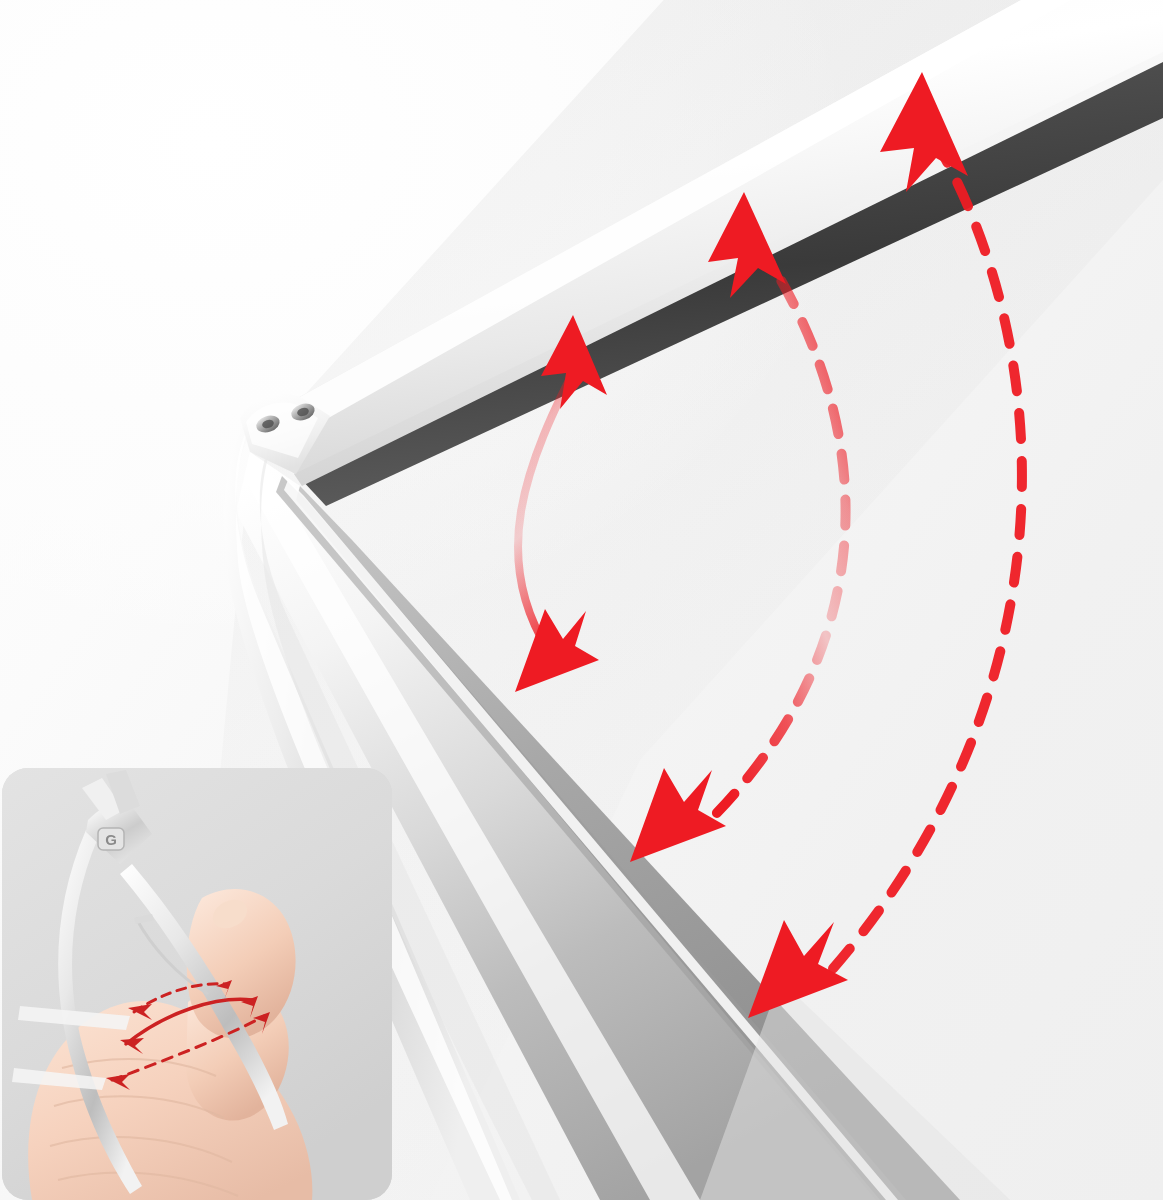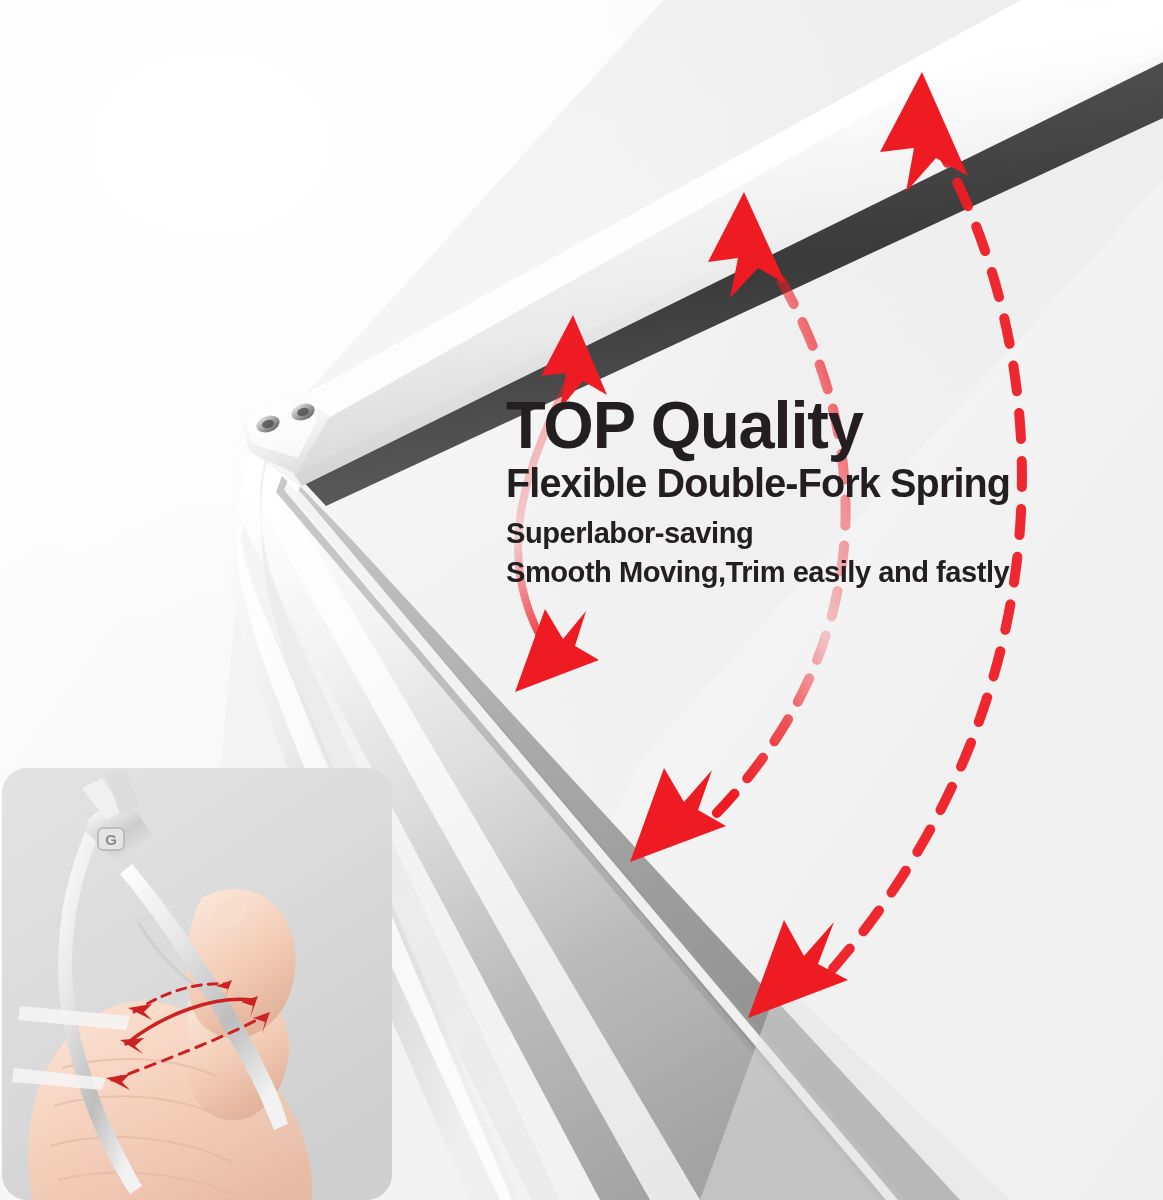--- a/index.html
+++ b/index.html
@@ -195,26 +195,20 @@
       </g>
 
       <g>
         <path d="M935 140 C 1062 360, 1068 700, 830 972" fill="none" stroke="#ee1b23" stroke-width="10" stroke-linecap="round" stroke-dasharray="26 22" opacity="0.95"></path>
         <path d="M922 72 L968 176 L936 158 L906 192 L914 148 L880 152 Z" fill="#ee1b23"></path>
         <path d="M748 1018 L848 980 L818 964 L834 922 L804 956 L784 920 Z" fill="#ee1b23"></path>
       </g>
     </svg>
   </div>
 
-  <div id="textblock">
-    <div class="t-title">TOP Quality</div>
-    <div class="t-sub">Flexible Double-Fork Spring</div>
-    <div class="t-line" id="line1">Superlabor-saving</div>
-    <div class="t-line">Smooth Moving,Trim easily and fastly</div>
-  </div>
 
   <div id="inset">
     <svg viewBox="0 0 390 432" xmlns="http://www.w3.org/2000/svg">
       <defs>
         <linearGradient id="insetBg" x1="0" y1="0" x2="0.6" y2="1">
           <stop offset="0%" stop-color="#e3e3e3"></stop>
           <stop offset="55%" stop-color="#dadada"></stop>
           <stop offset="100%" stop-color="#cfcfcf"></stop>
         </linearGradient>
         <linearGradient id="skinA" x1="0.1" y1="0" x2="0.8" y2="1">

